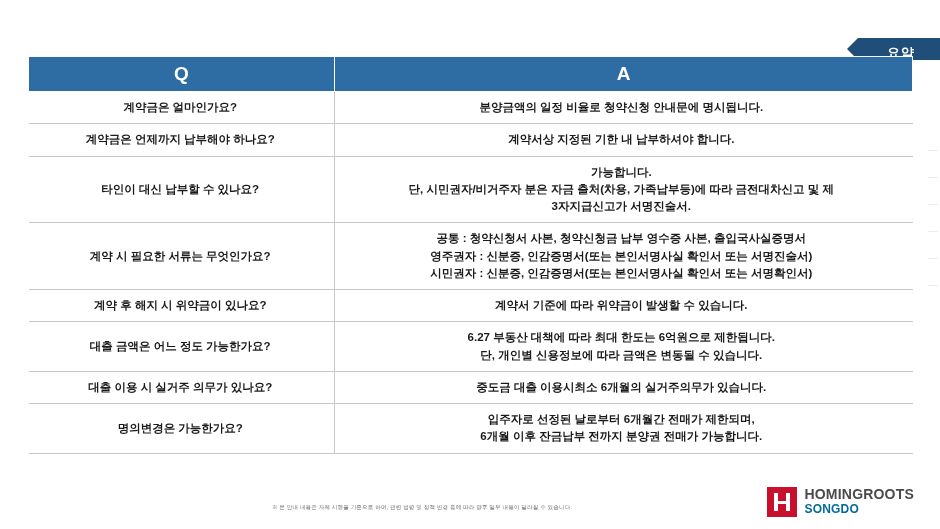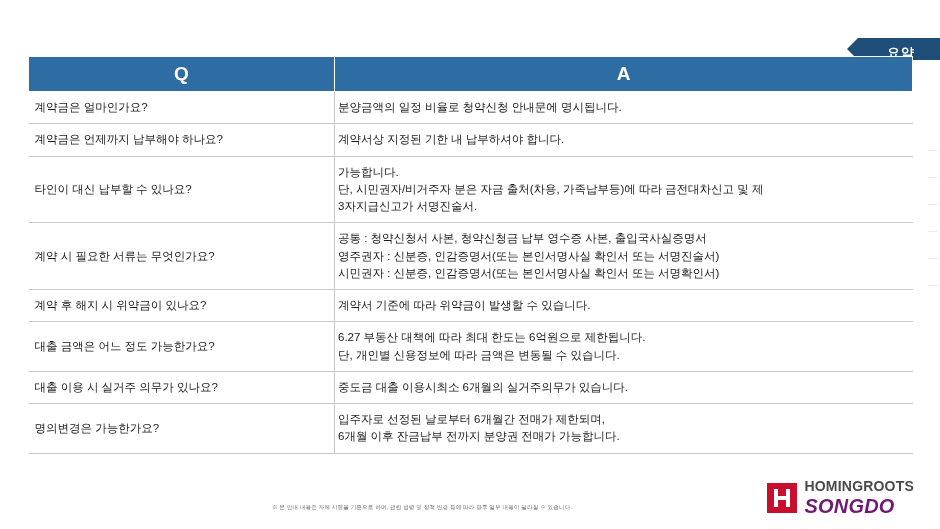--- a/index.html
+++ b/index.html
@@ -79,25 +79,26 @@
   .qa-table thead th.th-q {
     background: #2e6ca4;
   }
   .qa-table thead th.th-a {
     background: #2e6ca4;
   }
 
   .qa-table tbody td {
     border-bottom: 1px solid #c8c8c8;
     font-size: 11.5px;
-    font-weight: normal;
+    font-weight: bold;
     line-height: 1.5;
     padding: 7px 8px;
     vertical-align: middle;
     color: #1a1a1a;
+    text-align: center;
   }
   .qa-table tbody td.cell-q {
     padding-left: 6px;
     white-space: nowrap;
   }
   .qa-table tbody td.cell-a {
     border-left: 1px solid #c8c8c8;
     padding-left: 3px;
   }
   .qa-table tbody tr:first-child td {
@@ -160,26 +161,25 @@
     line-height: 1.12;
   }
   .logo-text .l1 {
     font-size: 14px;
     font-weight: bold;
     color: #4a4a4a;
     letter-spacing: 0.2px;
     display: block;
   }
   .logo-text .l2 {
-    font-size: 20px;
-    font-weight: bold;
-    color: #701a75;
+    font-size: 12px;
+    font-weight: bold;
+    color: #0369a1;
     letter-spacing: 0.2px;
     display: block;
-    font-style: italic;
   }
 
   
   .edge-marks {
     position: absolute;
     right: 2px;
     top: 150px;
     width: 10px;
     height: 300px;
     opacity: 0.18;

